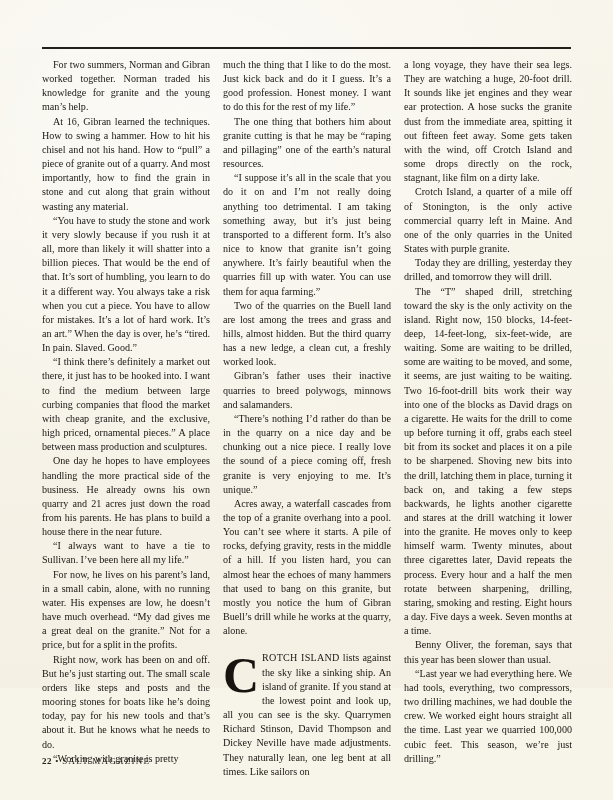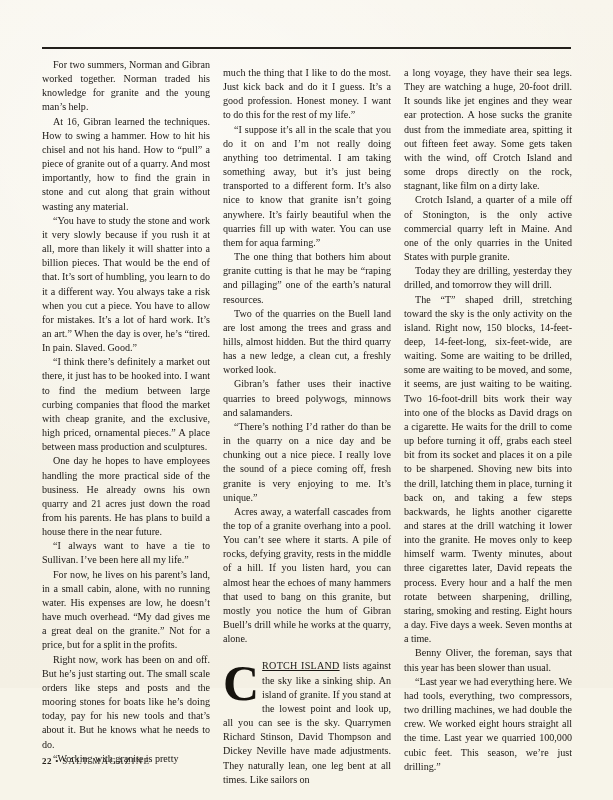--- a/index.html
+++ b/index.html
@@ -64,42 +64,40 @@
     word-spacing: -0.1px;
   }
 
   .col p {
     margin: 0;
     text-indent: 11px;
     text-align: justify;
   }
   .col p.no-indent {
     text-indent: 0;
-    margin-top: 8px;
   }
 
   
   .dropcap-para {
     margin-top: 13px !important;
     text-indent: 0 !important;
     overflow: hidden;
   }
   .dropcap {
     float: left;
     font-size: 50px;
     line-height: 40px;
     padding: 2px 3px 0 0;
     margin-top: 2px;
     font-family: "Liberation Serif", "DejaVu Serif", serif;
     font-weight: 700;
     color: #17140f;
   }
   .smallcaps-lead {
     letter-spacing: 0.25px;
-    text-decoration: underline;
   }
 
   .footer {
     position: absolute;
     left: 42px;
     top: 756px;
     font-size: 9px;
     letter-spacing: 1.0px;
     color: #26221d;
   }
@@ -132,22 +130,22 @@
       <p>“I think there’s definitely a market out there, it just has to be hooked into. I want to find the medium between large curbing companies that flood the market with cheap granite, and the exclusive, high priced, ornamental pieces.” A place between mass production and sculptures.</p>
       <p>One day he hopes to have employees handling the more practical side of the business. He already owns his own quarry and 21 acres just down the road from his parents. He has plans to build a house there in the near future.</p>
       <p>“I always want to have a tie to Sullivan. I’ve been here all my life.”</p>
       <p>For now, he lives on his parent’s land, in a small cabin, alone, with no running water. His expenses are low, he doesn’t have much overhead. “My dad gives me a great deal on the granite.” Not for a price, but for a split in the profits.</p>
       <p>Right now, work has been on and off. But he’s just starting out. The small scale orders like steps and posts and the mooring stones for boats like he’s doing today, pay for his new tools and that’s about it. But he knows what he needs to do.</p>
       <p>“Working with granite is pretty</p>
     </div>
 
     <div class="col">
       <p class="no-indent">much the thing that I like to do the most. Just kick back and do it I guess. It’s a good profession. Honest money. I want to do this for the rest of my life.”</p>
+      <p>The one thing that bothers him about granite cutting is that he may be “raping and pillaging” one of the earth’s natural resources.</p>
       <p>“I suppose it’s all in the scale that you do it on and I’m not really doing anything too detrimental. I am taking something away, but it’s just being transported to a different form. It’s also nice to know that granite isn’t going anywhere. It’s fairly beautiful when the quarries fill up with water. You can use them for aqua farming.”</p>
-      <p>The one thing that bothers him about granite cutting is that he may be “raping and pillaging” one of the earth’s natural resources.</p>
       <p>Two of the quarries on the Buell land are lost among the trees and grass and hills, almost hidden. But the third quarry has a new ledge, a clean cut, a freshly worked look.</p>
       <p>Gibran’s father uses their inactive quarries to breed polywogs, minnows and salamanders.</p>
       <p>“There’s nothing I’d rather do than be in the quarry on a nice day and be chunking out a nice piece. I really love the sound of a piece coming off, fresh granite is very enjoying to me. It’s unique.”</p>
       <p>Acres away, a waterfall cascades from the top of a granite overhang into a pool. You can’t see where it starts. A pile of rocks, defying gravity, rests in the middle of a hill. If you listen hard, you can almost hear the echoes of many hammers that used to bang on this granite, but mostly you notice the hum of Gibran Buell’s drill while he works at the quarry, alone.</p>
 
       <p class="dropcap-para"><span class="dropcap">C</span><span class="smallcaps-lead">ROTCH ISLAND</span><span> lists against the sky like a sinking ship. An island of granite. If you stand at the lowest point and look up, all you can see is the sky. Quarrymen Richard Stinson, David Thompson and Dickey Neville have made adjustments. They naturally lean, one leg bent at all times. Like sailors on</span></p>
     </div>
 
     <div class="col">
       <p class="no-indent">a long voyage, they have their sea legs. They are watching a huge, 20-foot drill. It sounds like jet engines and they wear ear protection. A hose sucks the granite dust from the immediate area, spitting it out fifteen feet away. Some gets taken with the wind, off Crotch Island and some drops directly on the rock, stagnant, like film on a dirty lake.</p>

